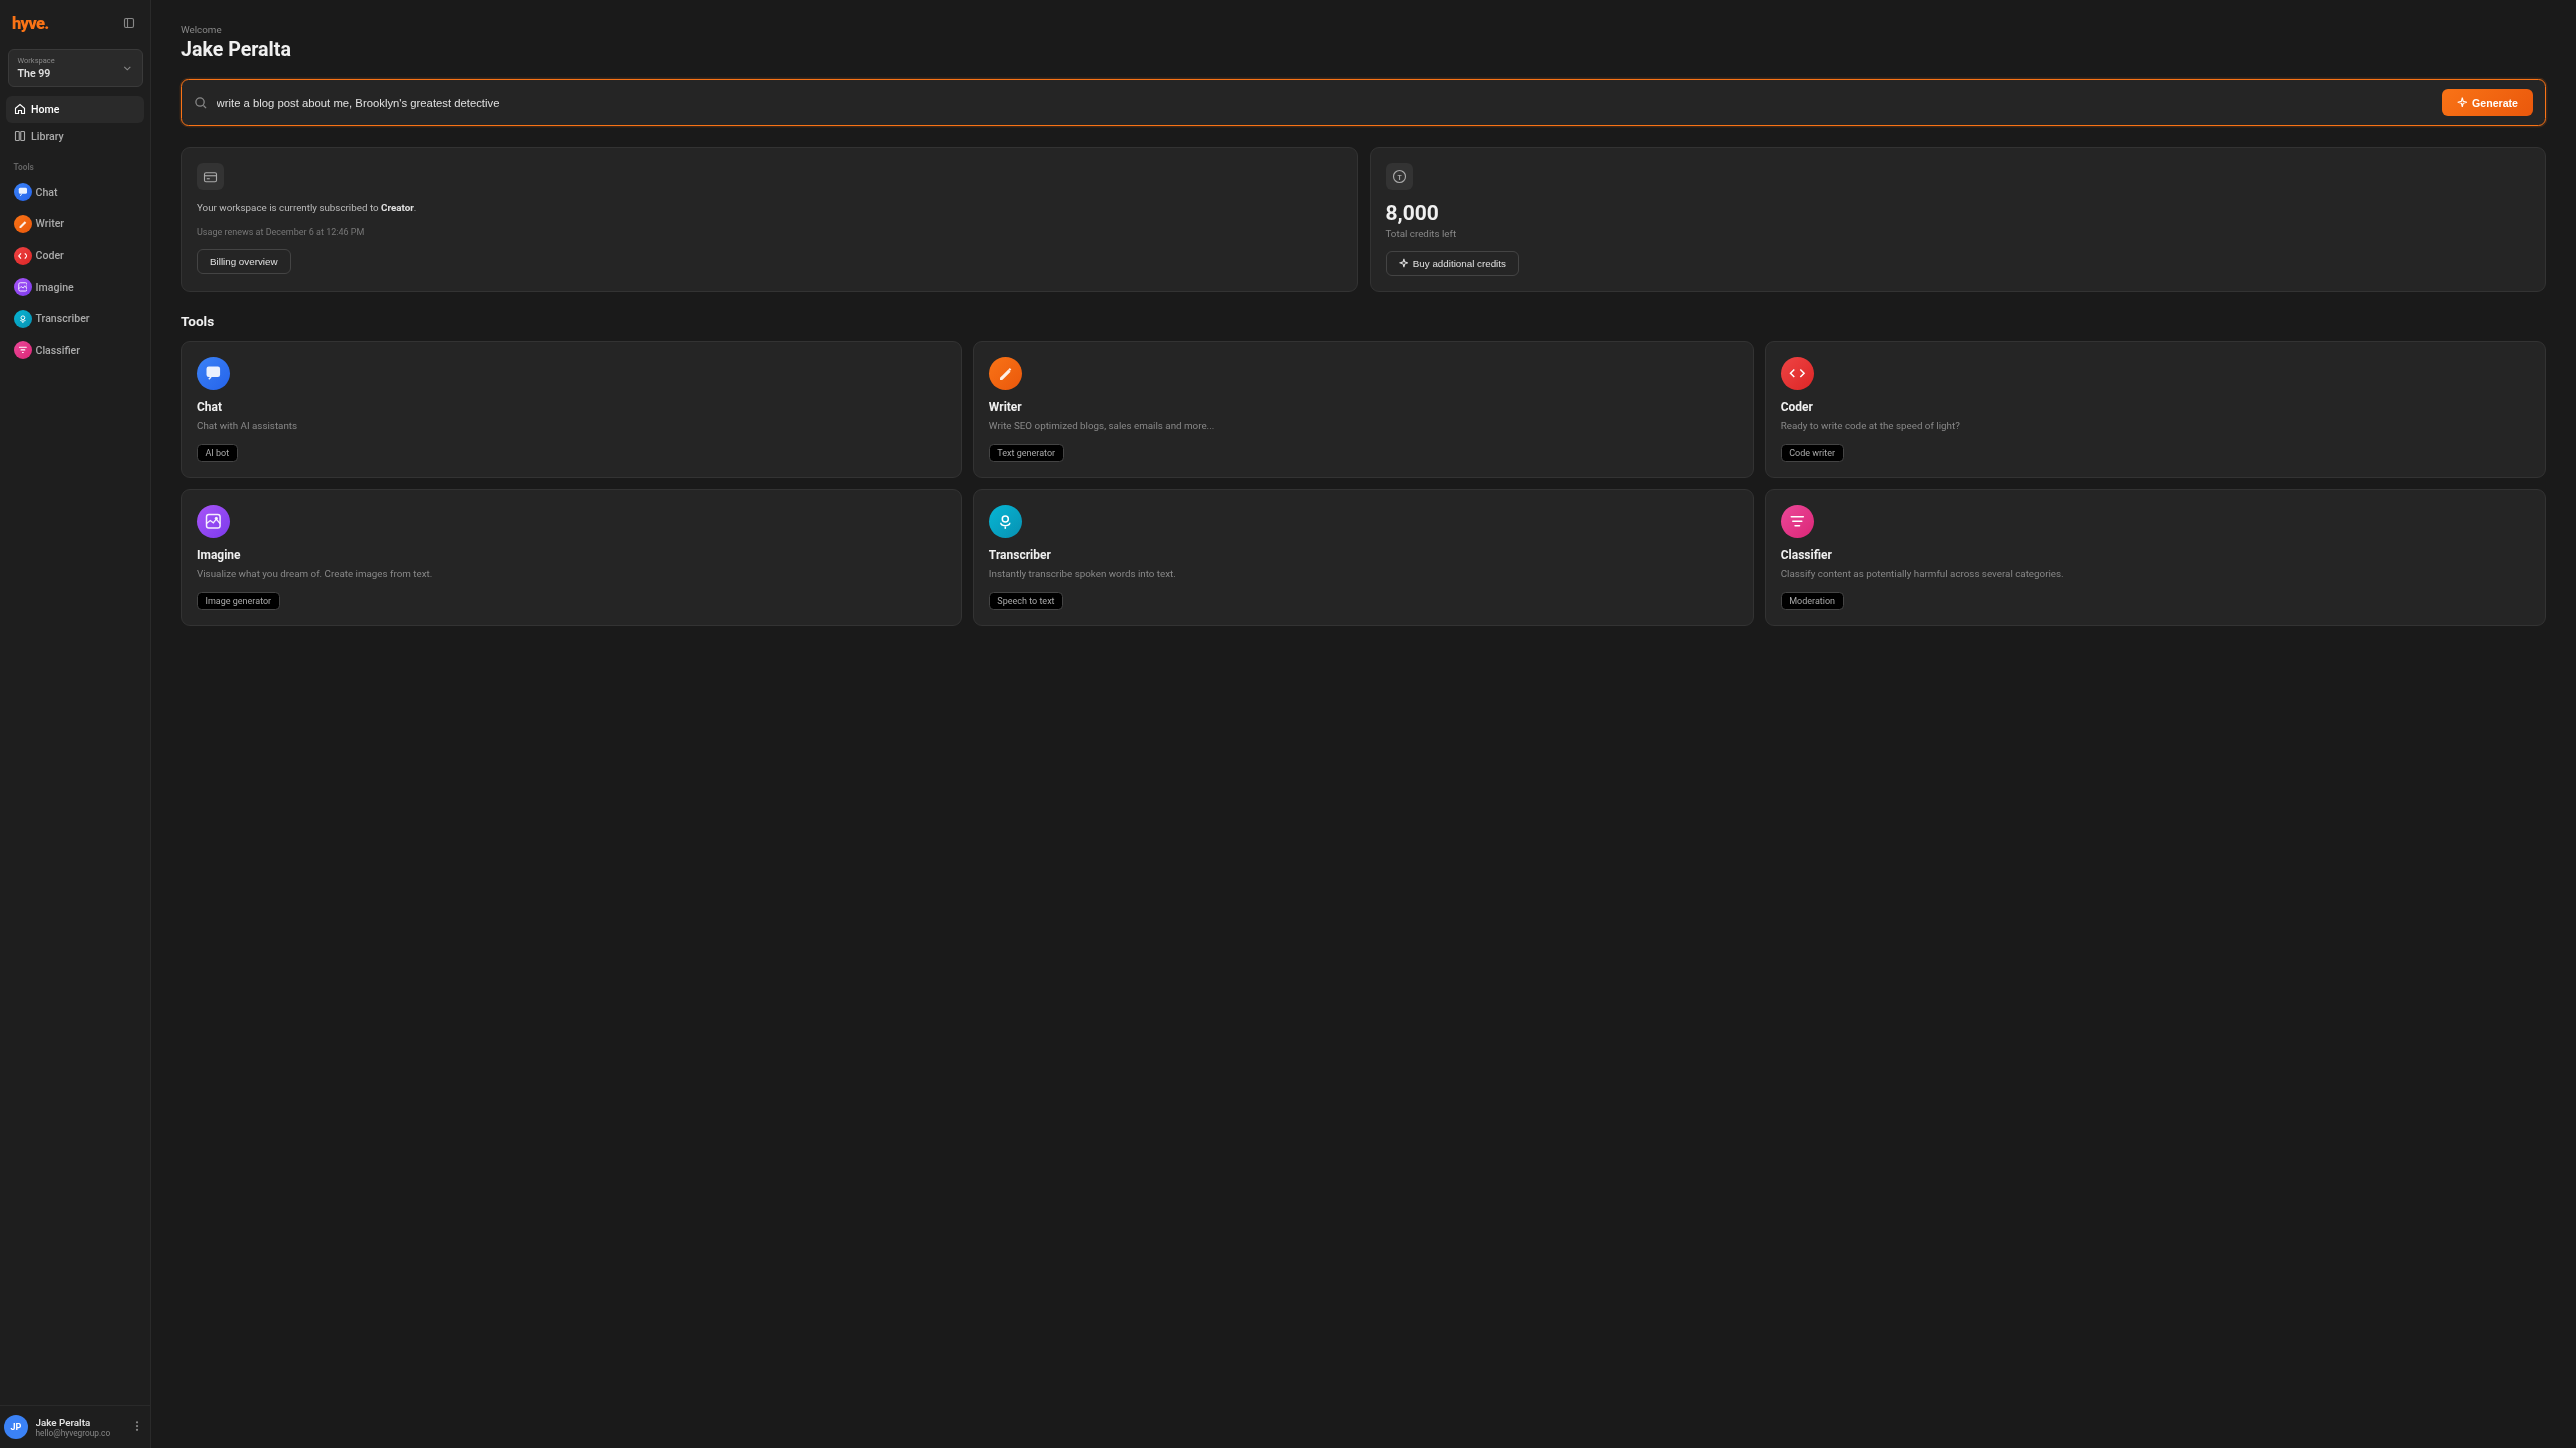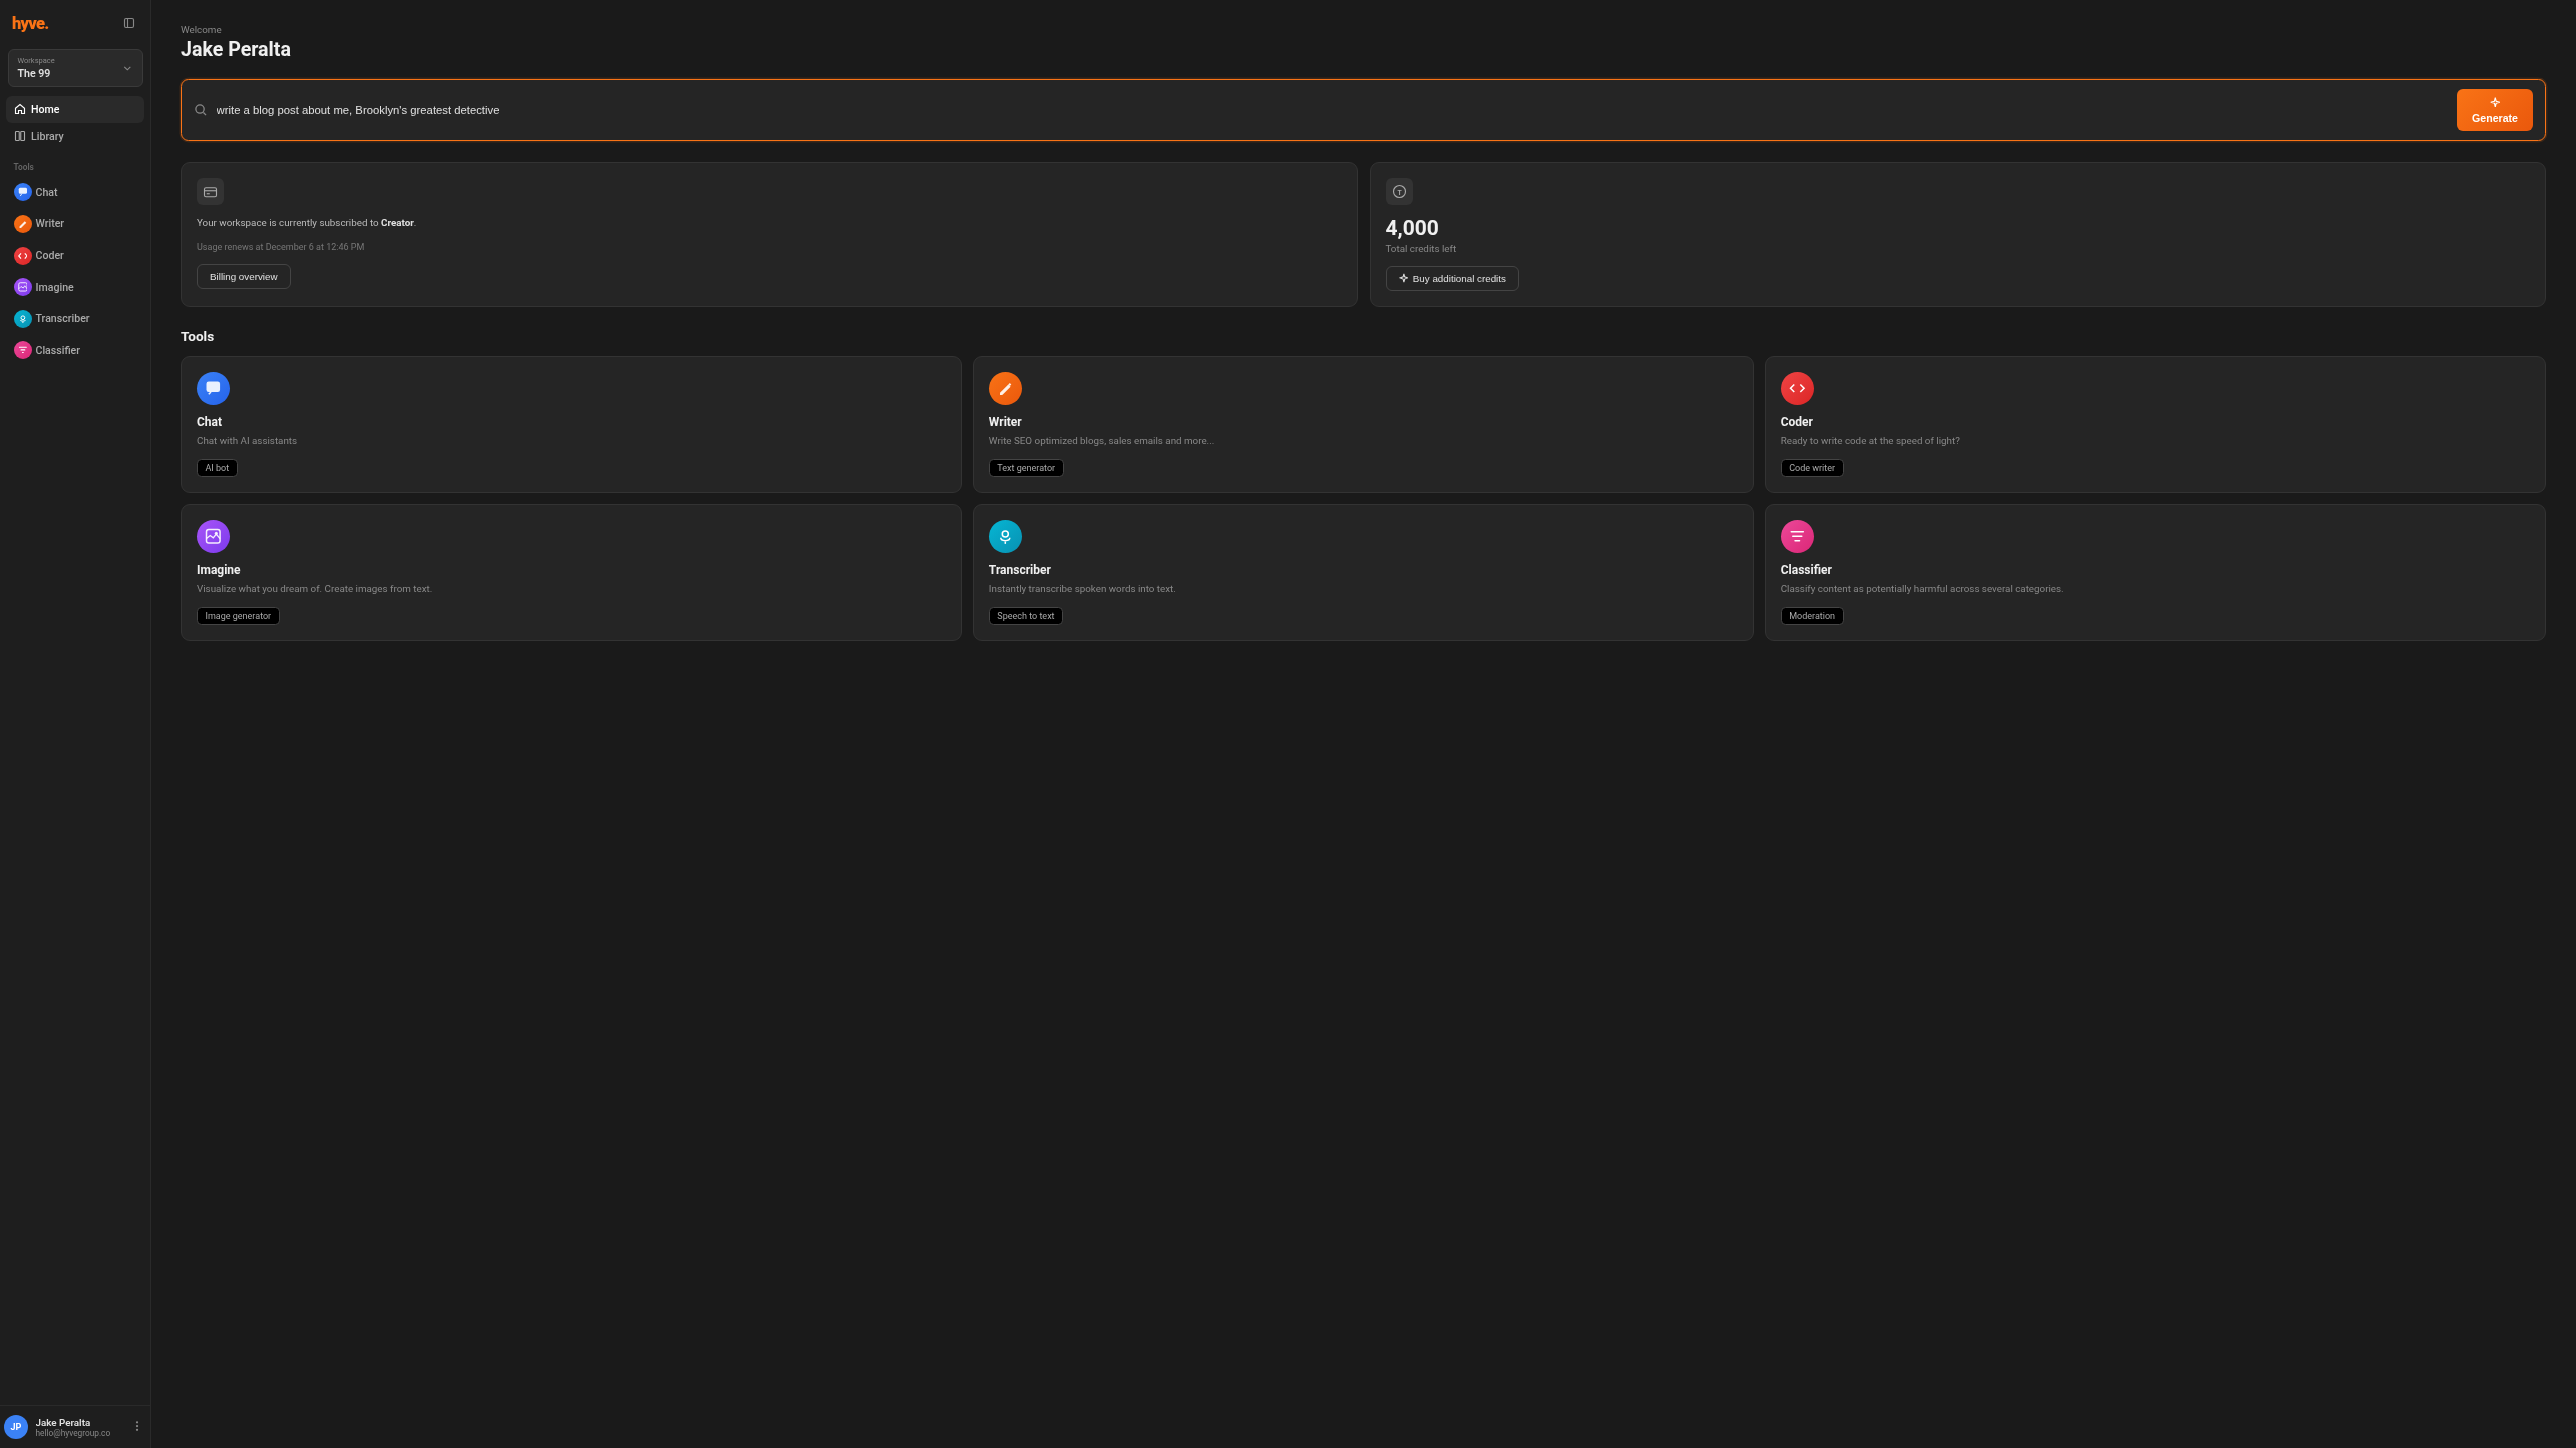--- a/index.html
+++ b/index.html
@@ -220,21 +220,20 @@
       border-radius: 6px;
       color: #fff;
       font-size: 10.6px;
       font-weight: 600;
       padding: 7.5px 15px;
       cursor: pointer;
       display: flex;
       align-items: center;
       gap: 4.5px;
       white-space: nowrap;
-      flex-direction: column;
     }
 
     
     .billing-section {
       display: grid;
       grid-template-columns: 1fr 1fr;
       gap: 12px;
       margin-bottom: 21px;
     }
 
@@ -536,21 +535,21 @@
       </button>
     </div>
 
     <div class="billing-card">
       <div class="billing-icon">
         <svg width="15" height="15" viewBox="0 0 20 20" fill="none" stroke="#aaa" stroke-width="1.5" style="font-size:16px">
           <circle cx="10" cy="10" r="8"></circle>
           <text x="10" y="14" text-anchor="middle" font-size="9" fill="#aaa" stroke="none" font-weight="bold">T</text>
         </svg>
       </div>
-      <div class="credits-count">4,000</div>
+      <div class="credits-count">8,000</div>
       <div class="credits-label">Total credits left</div>
       <button class="billing-btn">
         <svg width="9.8" height="9.8" viewBox="0 0 13 13" fill="none" stroke="currentColor" stroke-width="1.4">
           <path d="M6.5 1L7.5 5L11.5 6.5L7.5 8L6.5 12L5.5 8L1.5 6.5L5.5 5L6.5 1Z"></path>
         </svg>
         <span>Buy additional credits</span>
       </button>
     </div>
   </div>
 

